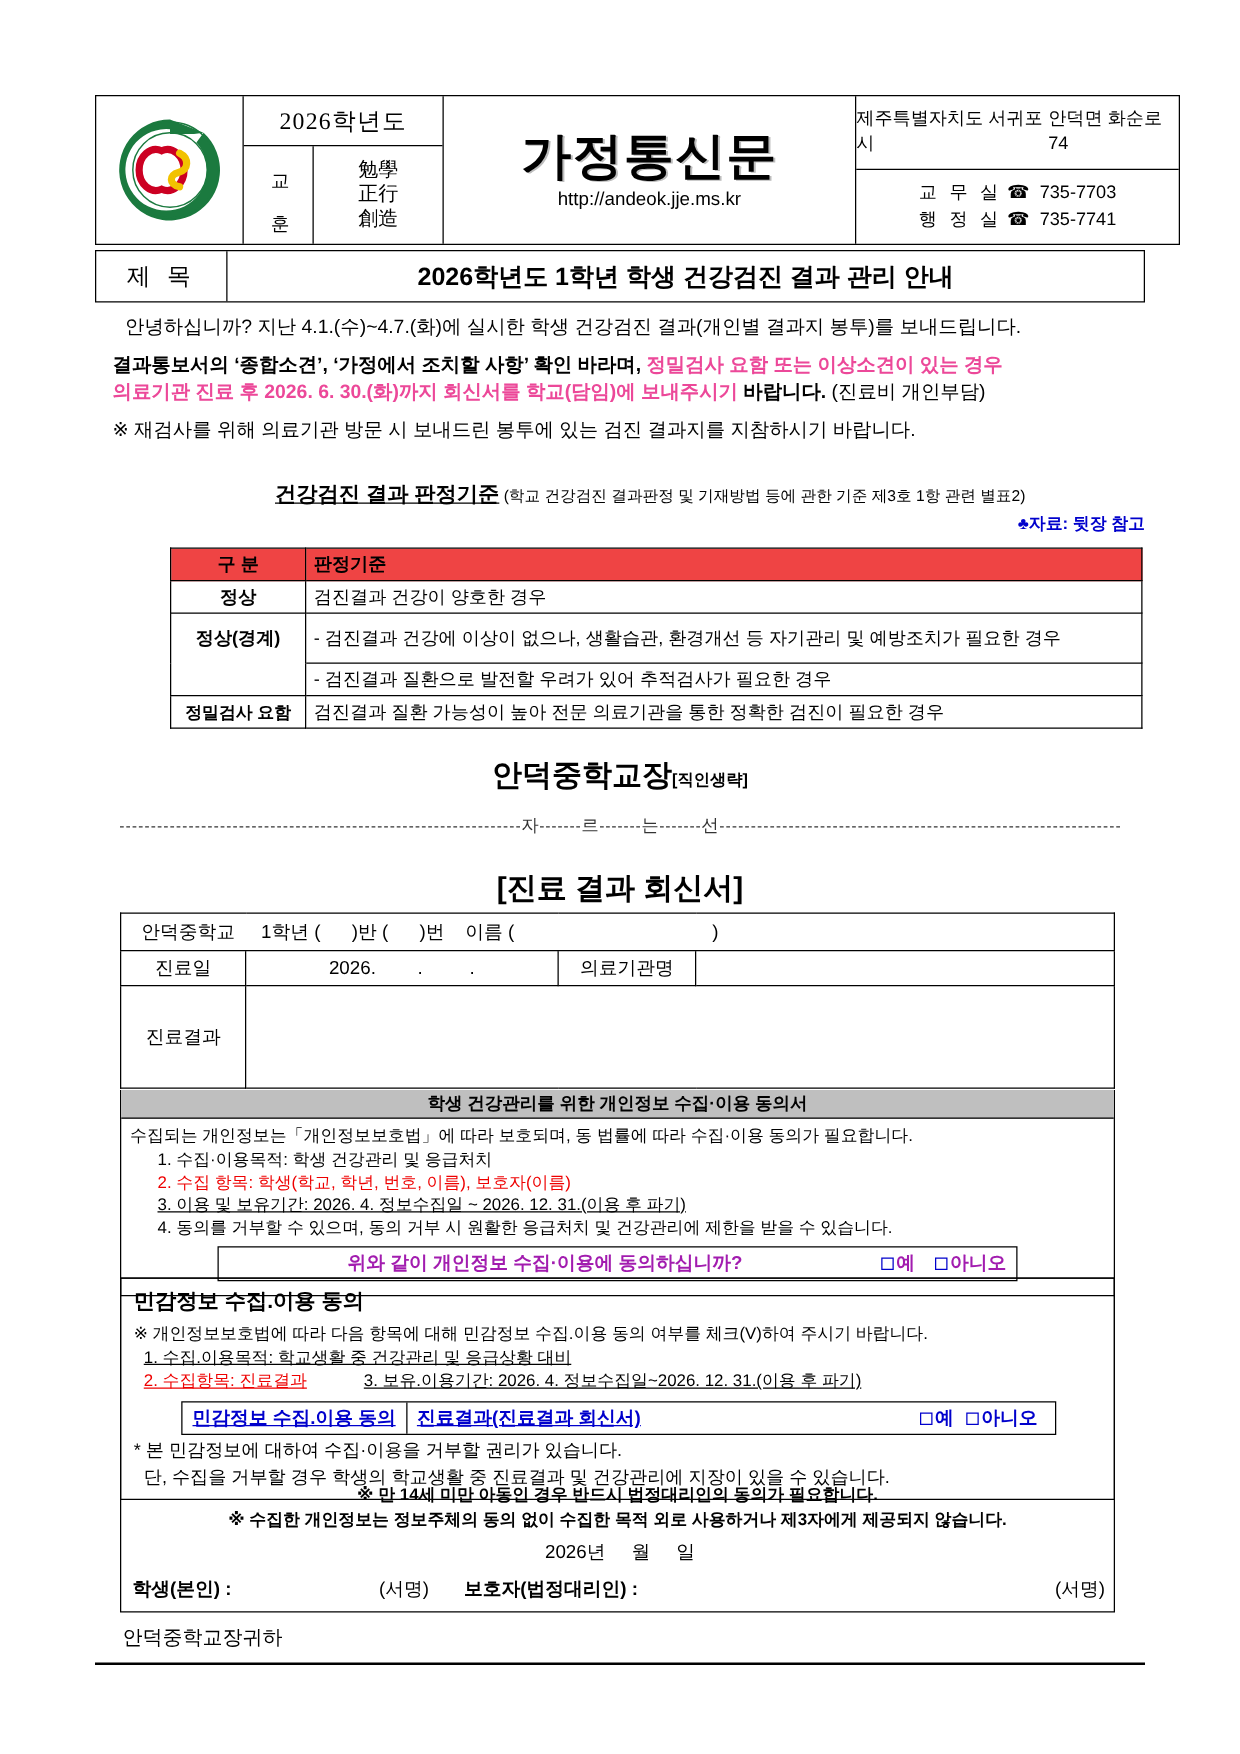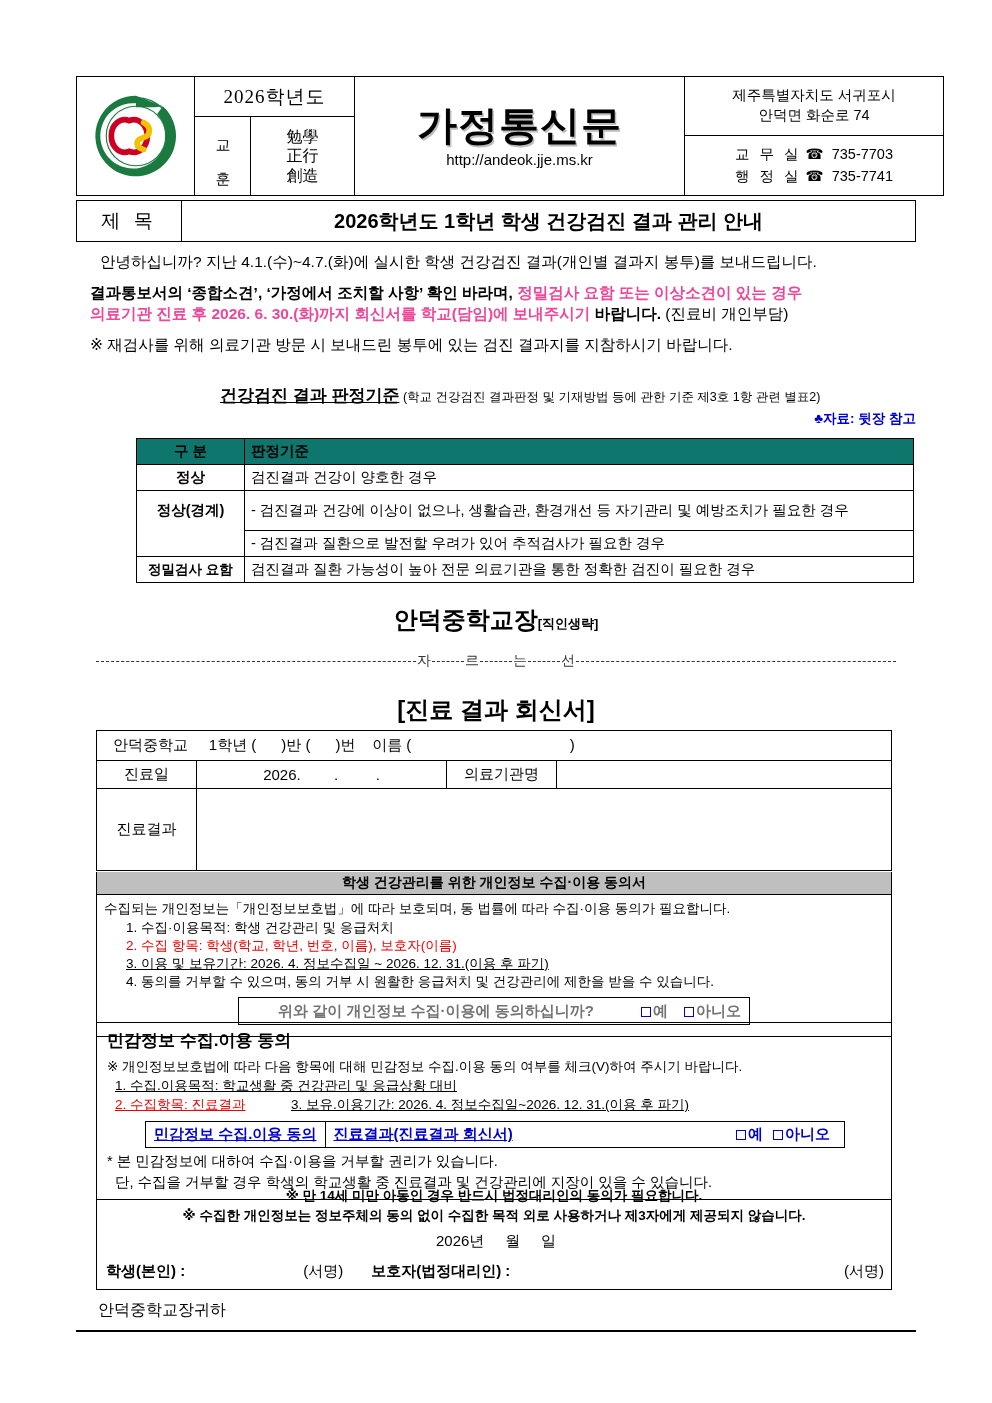--- a/index.html
+++ b/index.html
@@ -78,21 +78,21 @@
     font-size: 15px; margin-top: 5px;
     letter-spacing: 0px;
   }
   .hdr-contact {
     width: 258px;
     display: flex; flex-direction: column;
   }
   .hdr-addr {
     height: 59px;
     border-bottom: 1.5px solid #000;
-    display: flex; flex-direction: column;
+    display: flex; 
     align-items: center; justify-content: center;
     font-size: 14.5px; line-height: 1.35;
   }
   .hdr-phones {
     flex: 1;
     display: flex; flex-direction: column;
     align-items: center; justify-content: center;
     font-size: 14.5px; line-height: 1.45;
   }
   .hdr-phones .prow { white-space: pre; }
@@ -146,21 +146,21 @@
     width: 778px;
     border-collapse: collapse;
     font-size: 14.5px;
   }
   .crit-table td, .crit-table th {
     border: 1.2px solid #000;
     padding: 3px 6px;
     vertical-align: middle;
   }
   .crit-table th {
-    background: #0f766e;
+    background: #ef4444;
     font-weight: bold;
     text-align: center;
     height: 24px;
   }
   .crit-table .c1 { width: 108px; text-align: center; font-weight: bold; }
   .crit-table .c2 { text-align: left; }
   .crit-table td.nbb { border-bottom: none; }
   .crit-table td.nbt { border-top: none; }
 
   
@@ -217,25 +217,25 @@
     font-size: 14px; font-weight: bold;
     padding: 2px 0;
     border-bottom: 1.2px solid #000;
   }
   .consent1-body { padding: 5px 7px 7px 7px; font-size: 13.5px; line-height: 1.33; }
   .consent1-body .lead { margin-bottom: 1px; }
   .red-t { color: #ee0000; }
   .u-t { text-decoration: underline; }
   .consent-q {
     margin: 6px auto 4px auto;
-    width: 512px;
+    width: 640px;
     border: 1.2px solid #000;
     display: flex; align-items: center;
     padding: 3px 8px;
-    color: #737373; font-weight: bold; font-size: 15px;
+    color: #a21caf; font-weight: bold; font-size: 15px;
   }
   .consent-q .qtext { flex: 1; text-align: center; }
   .consent-q .opt { margin-left: 16px; white-space: nowrap; }
   .cb {
     display: inline-block; width: 10px; height: 10px;
     border: 1.3px solid #0000cc; margin-right: 2px;
     vertical-align: -1px;
   }
 
   

